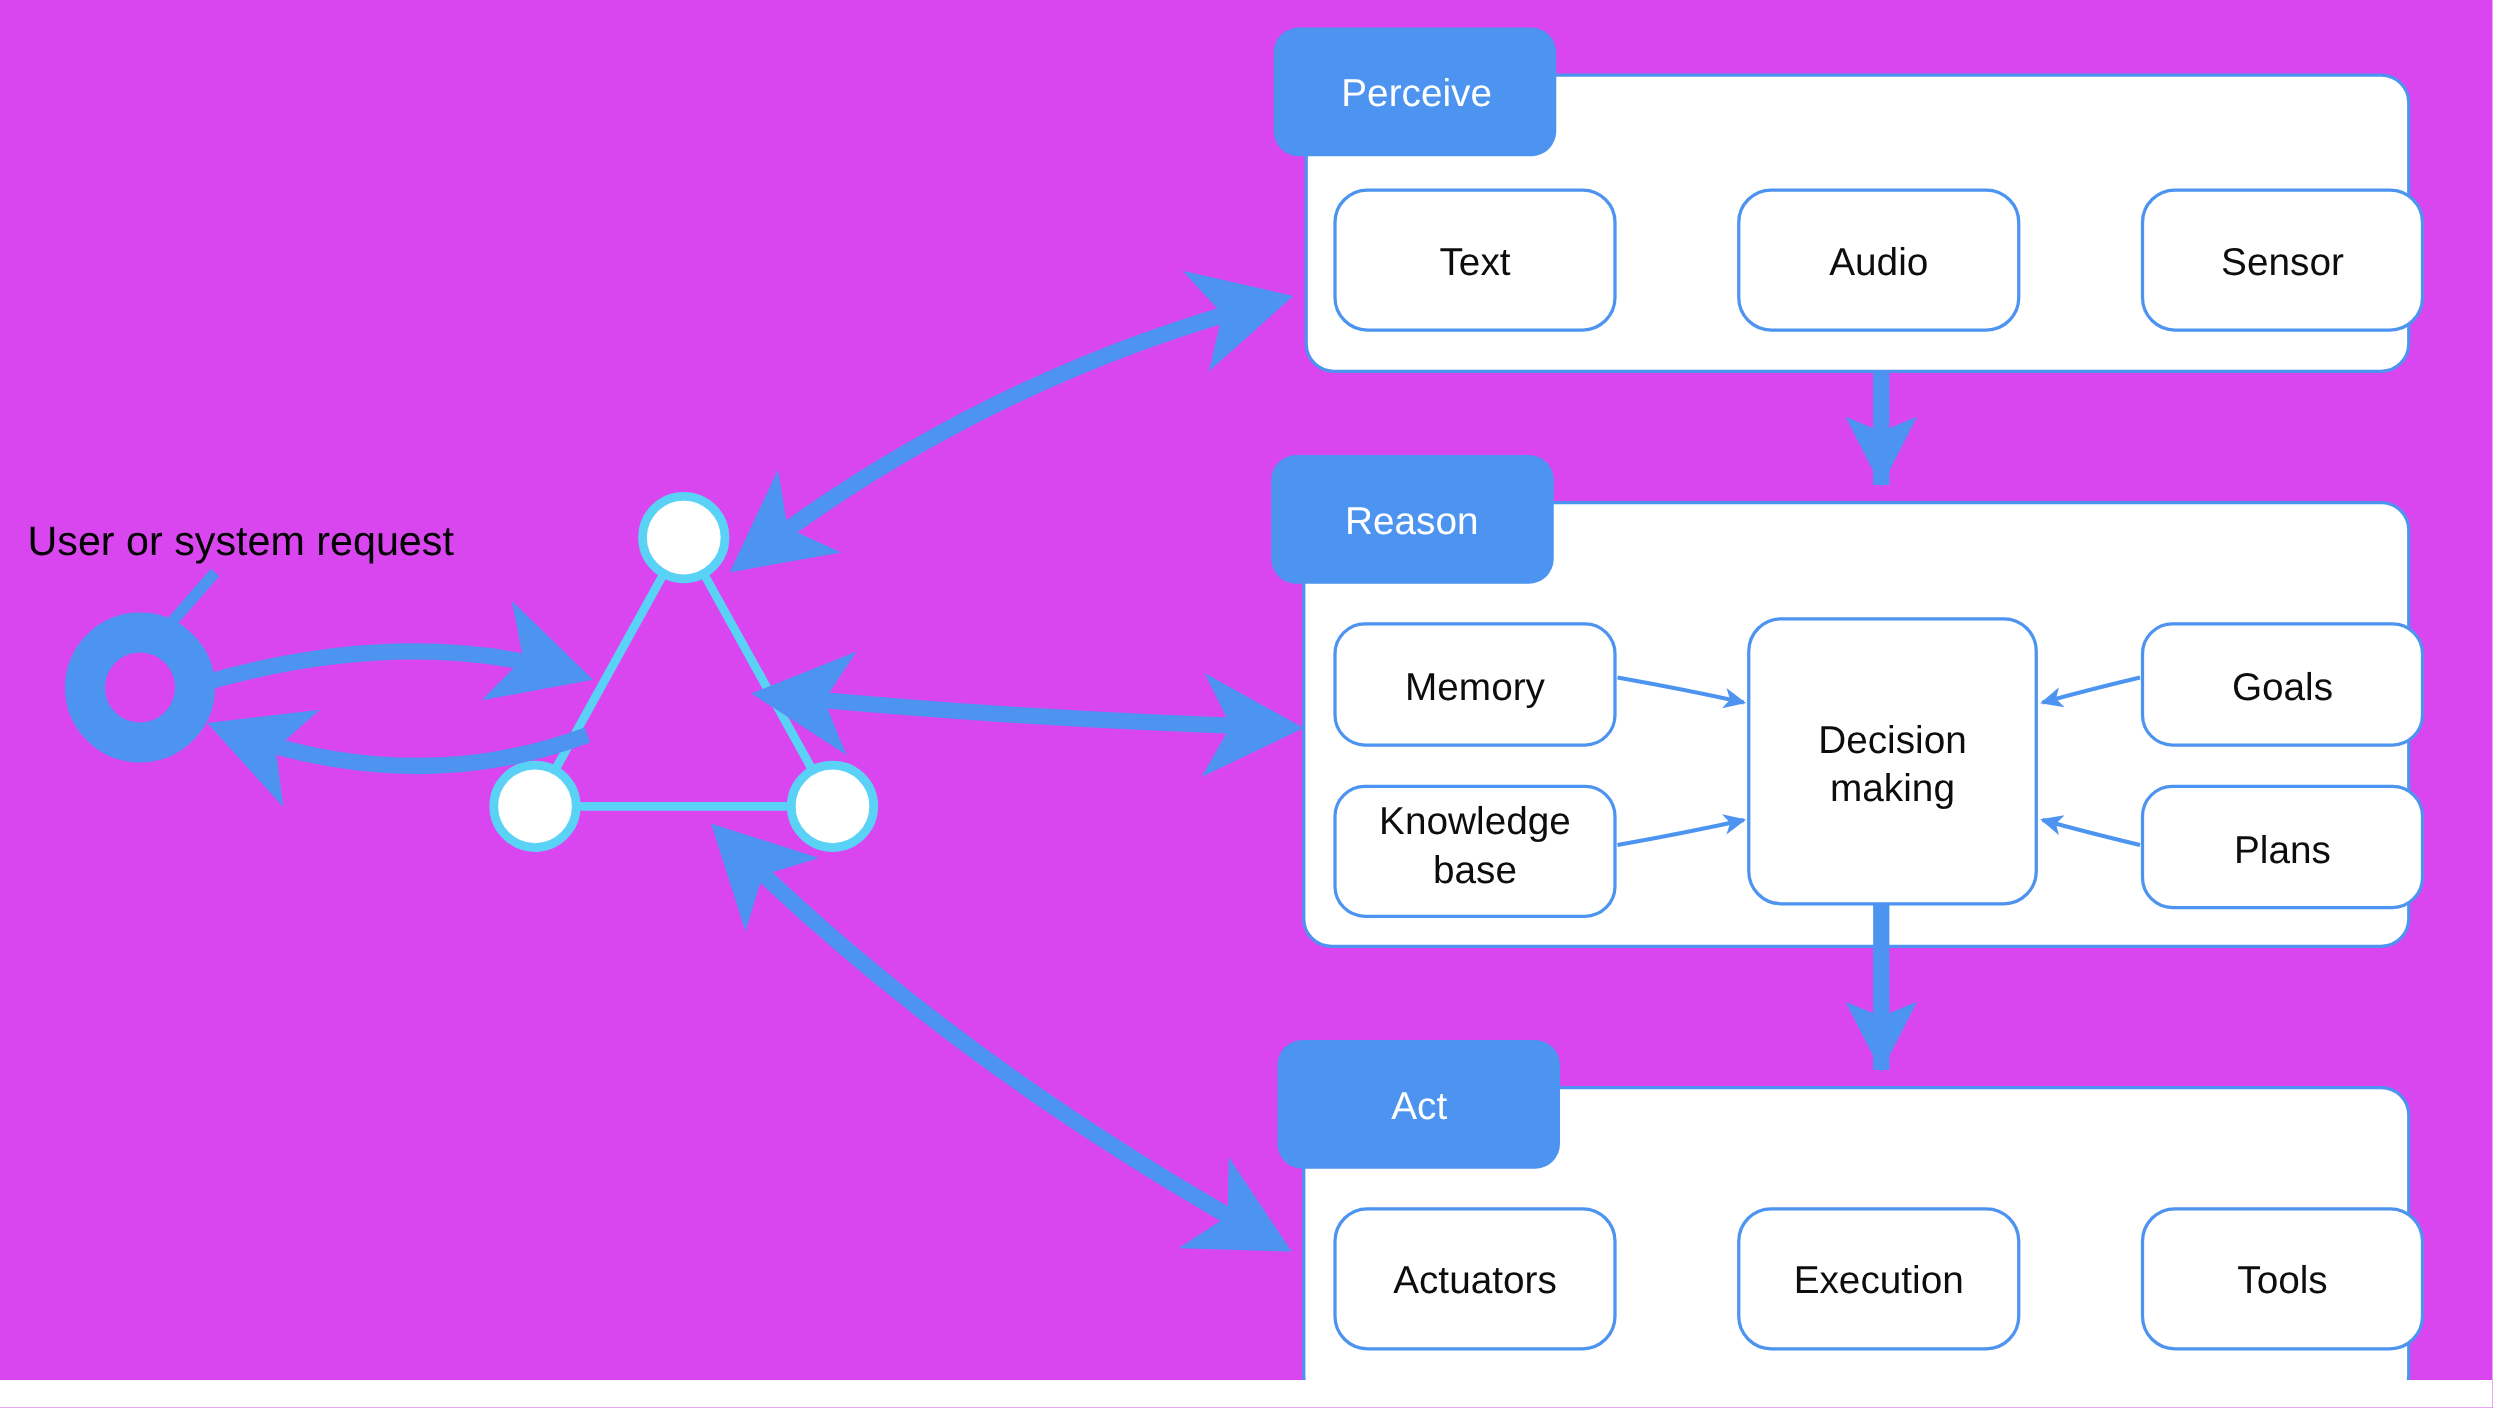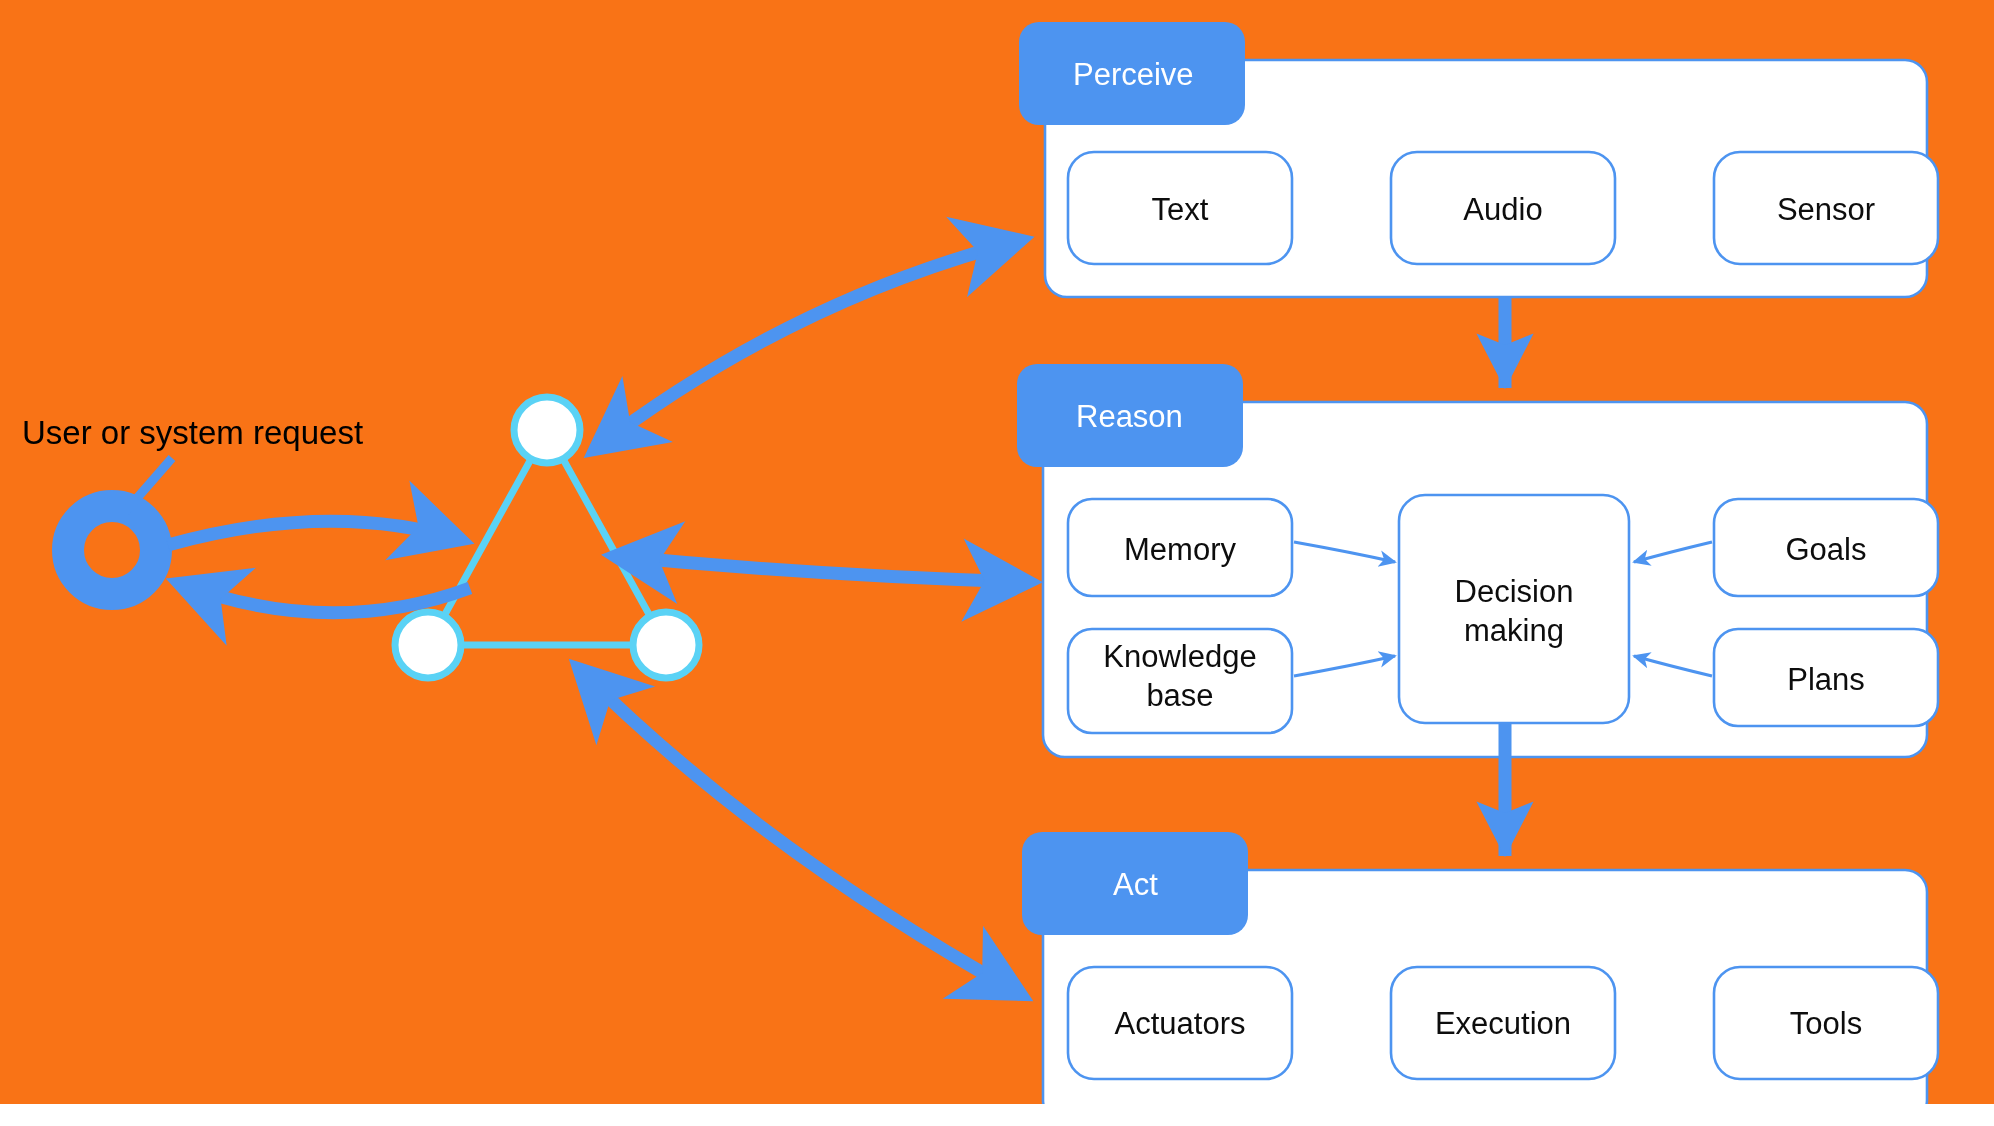--- a/index.html
+++ b/index.html
@@ -7,21 +7,21 @@
     padding: 0;
     background: #ffffff;
   }
   body {
     font-family: "Liberation Sans", sans-serif;
   }
   #stage {
     position: relative;
     width: 1994px;
     height: 1104px;
-    background: #f97316;
+    background: #d946ef;
     overflow: hidden;
   }
   #diagram-svg {
     position: absolute;
     left: 0;
     top: 0;
     width: 1994px;
     height: 1126px;
   }
   .panel-title {

